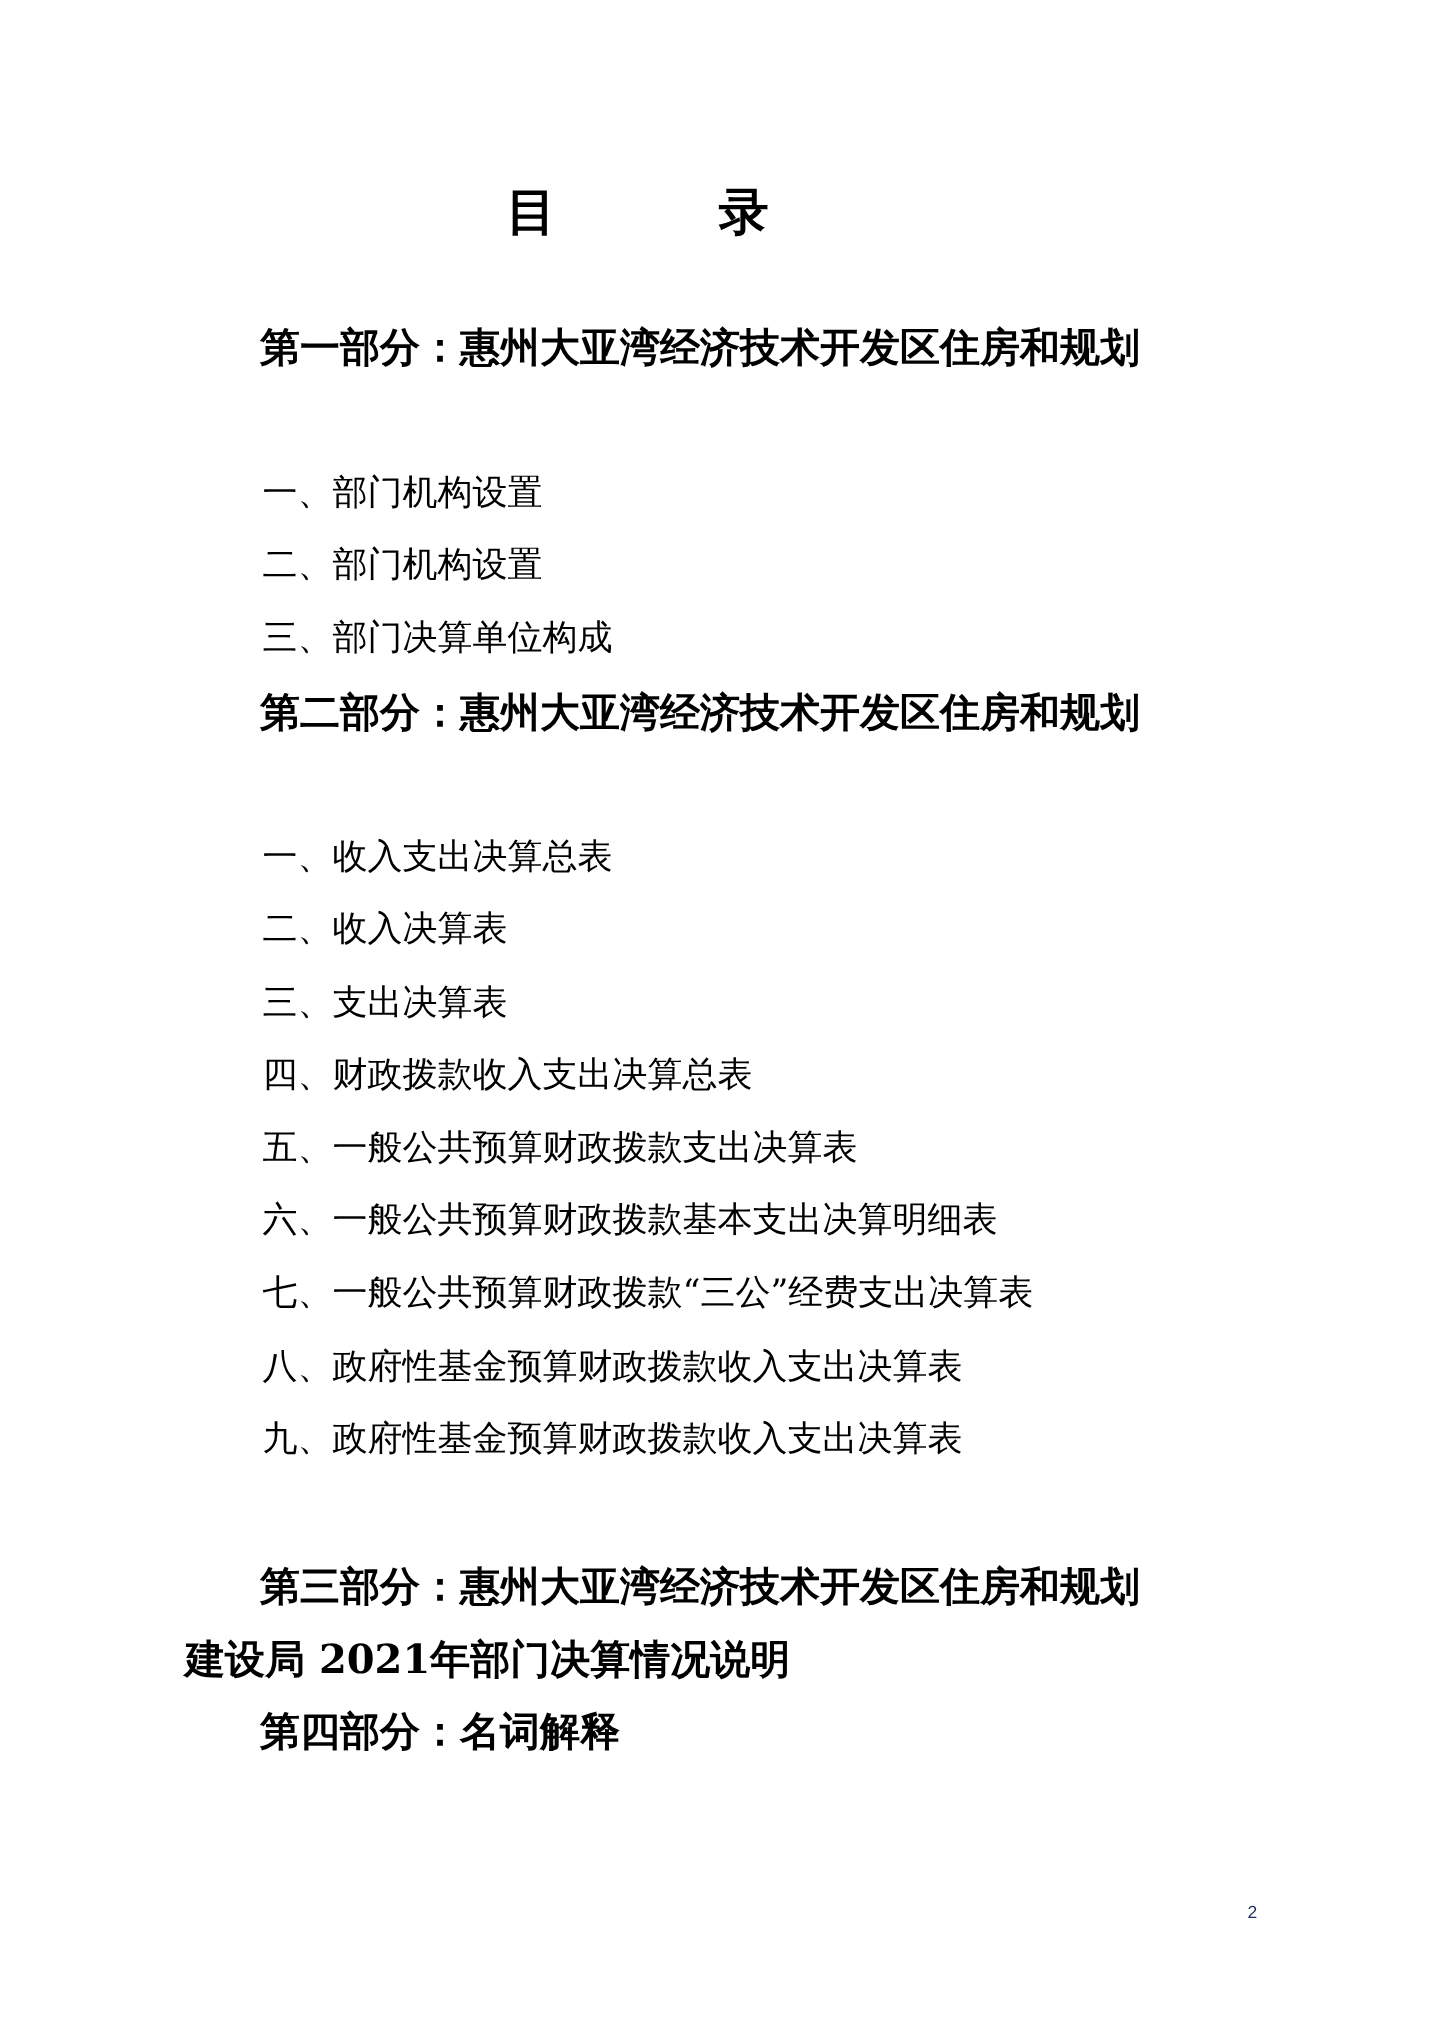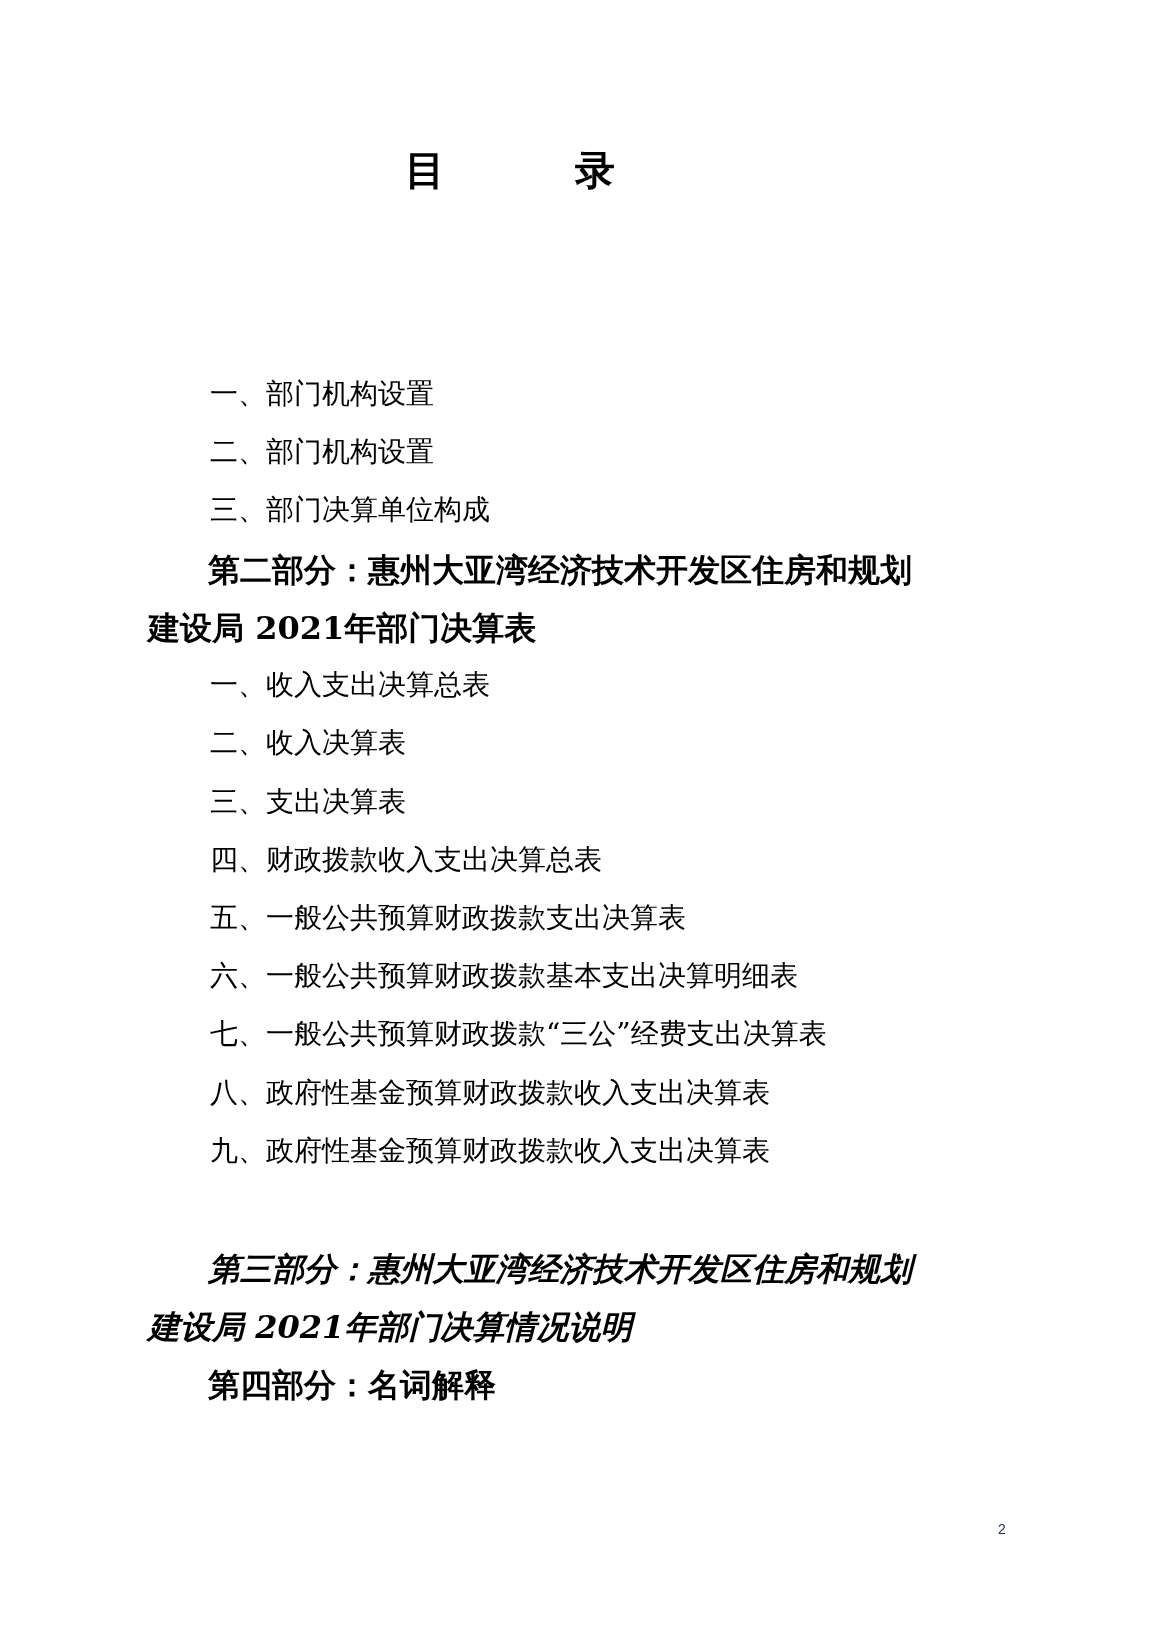--- a/index.html
+++ b/index.html
@@ -63,40 +63,40 @@
     }
   </style>
 </head>
 <body>
 
 <div class="title">
   <span>目</span><span class="gap"></span><span>录</span>
 </div>
 
 <div class="part" style="top:249px;">
+  <span class="first">第一部分：惠州大亚湾经济技术开发区住房和规划</span>
 </div>
 <div class="item" style="top:374px;">一、部门机构设置</div>
 <div class="item" style="top:432px;">二、部门机构设置</div>
 <div class="item" style="top:490px;">三、部门决算单位构成</div>
 
 <div class="part" style="top:541px;">
   <span class="first">第二部分：惠州大亚湾经济技术开发区住房和规划</span>
-  <span class="second">建设局 2021年部门决算表</span>
 </div>
 <div class="item" style="top:665px;">一、收入支出决算总表</div>
 <div class="item" style="top:723px;">二、收入决算表</div>
 <div class="item" style="top:782px;">三、支出决算表</div>
 <div class="item" style="top:840px;">四、财政拨款收入支出决算总表</div>
 <div class="item" style="top:898px;">五、一般公共预算财政拨款支出决算表</div>
 <div class="item" style="top:956px;">六、一般公共预算财政拨款基本支出决算明细表</div>
 <div class="item" style="top:1014px;">七、一般公共预算财政拨款“三公”经费支出决算表</div>
 <div class="item" style="top:1073px;">八、政府性基金预算财政拨款收入支出决算表</div>
 <div class="item" style="top:1131px;">九、政府性基金预算财政拨款收入支出决算表</div>
 
-<div class="part" style="top:1240px;font-style:italic;">
+<div class="part" style="top:1240px;">
   <span class="first">第三部分：惠州大亚湾经济技术开发区住房和规划</span>
   <span class="second">建设局 2021年部门决算情况说明</span>
 </div>
 
 <div class="part" style="top:1356px;">
   <span class="first">第四部分：名词解释</span>
 </div>
 
 <div class="page-num">2</div>
 

